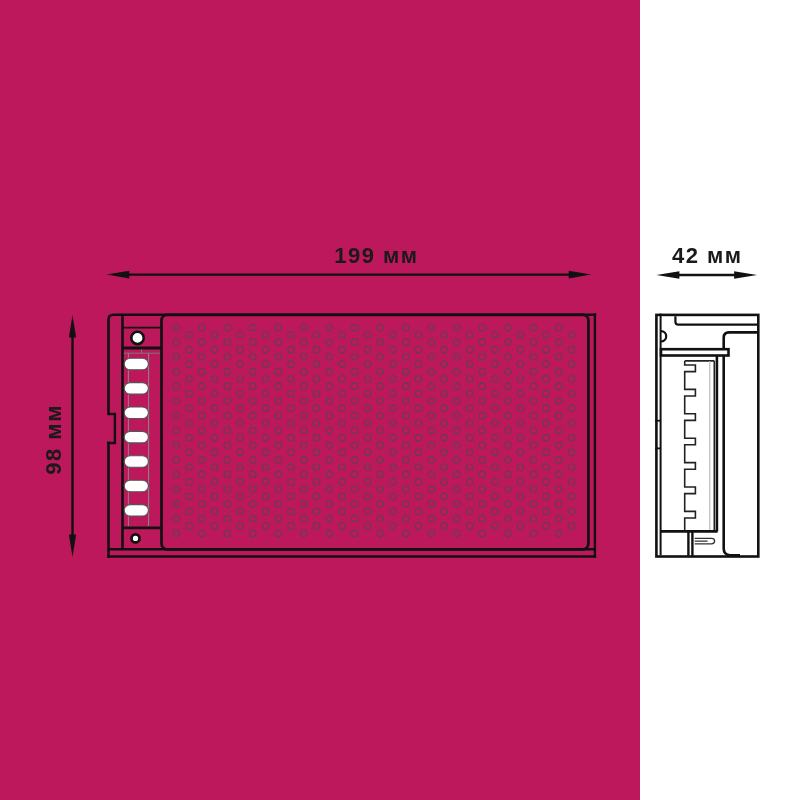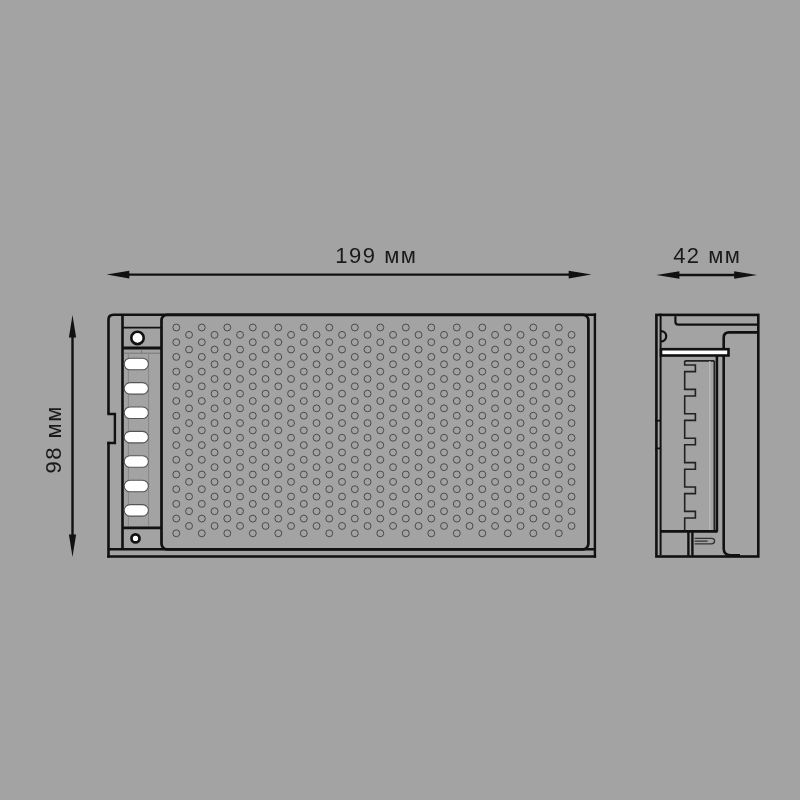--- a/index.html
+++ b/index.html
@@ -1,16 +1,16 @@
 <!DOCTYPE html>
 <html><head>
 <meta charset="utf-8">
 <style>
   html,body{margin:0;padding:0;background:#ffffff;}
-  .page{width:800px;height:800px;position:relative;background:#a3a3a3;}
+  .page{width:640px;height:800px;position:relative;background:#be185d;font-weight:bold;}
   svg{position:absolute;top:0;left:0;}
   text{font-family:"Liberation Sans",sans-serif;fill:#1a1a1a;}
 </style>
 </head>
 <body>
 <div class="page">
 <svg width="800" height="800" viewBox="0 0 800 800" fill="none">
 
   <line x1="126" y1="274.6" x2="572" y2="274.6" stroke="#111" stroke-width="2.4"></line>
 

